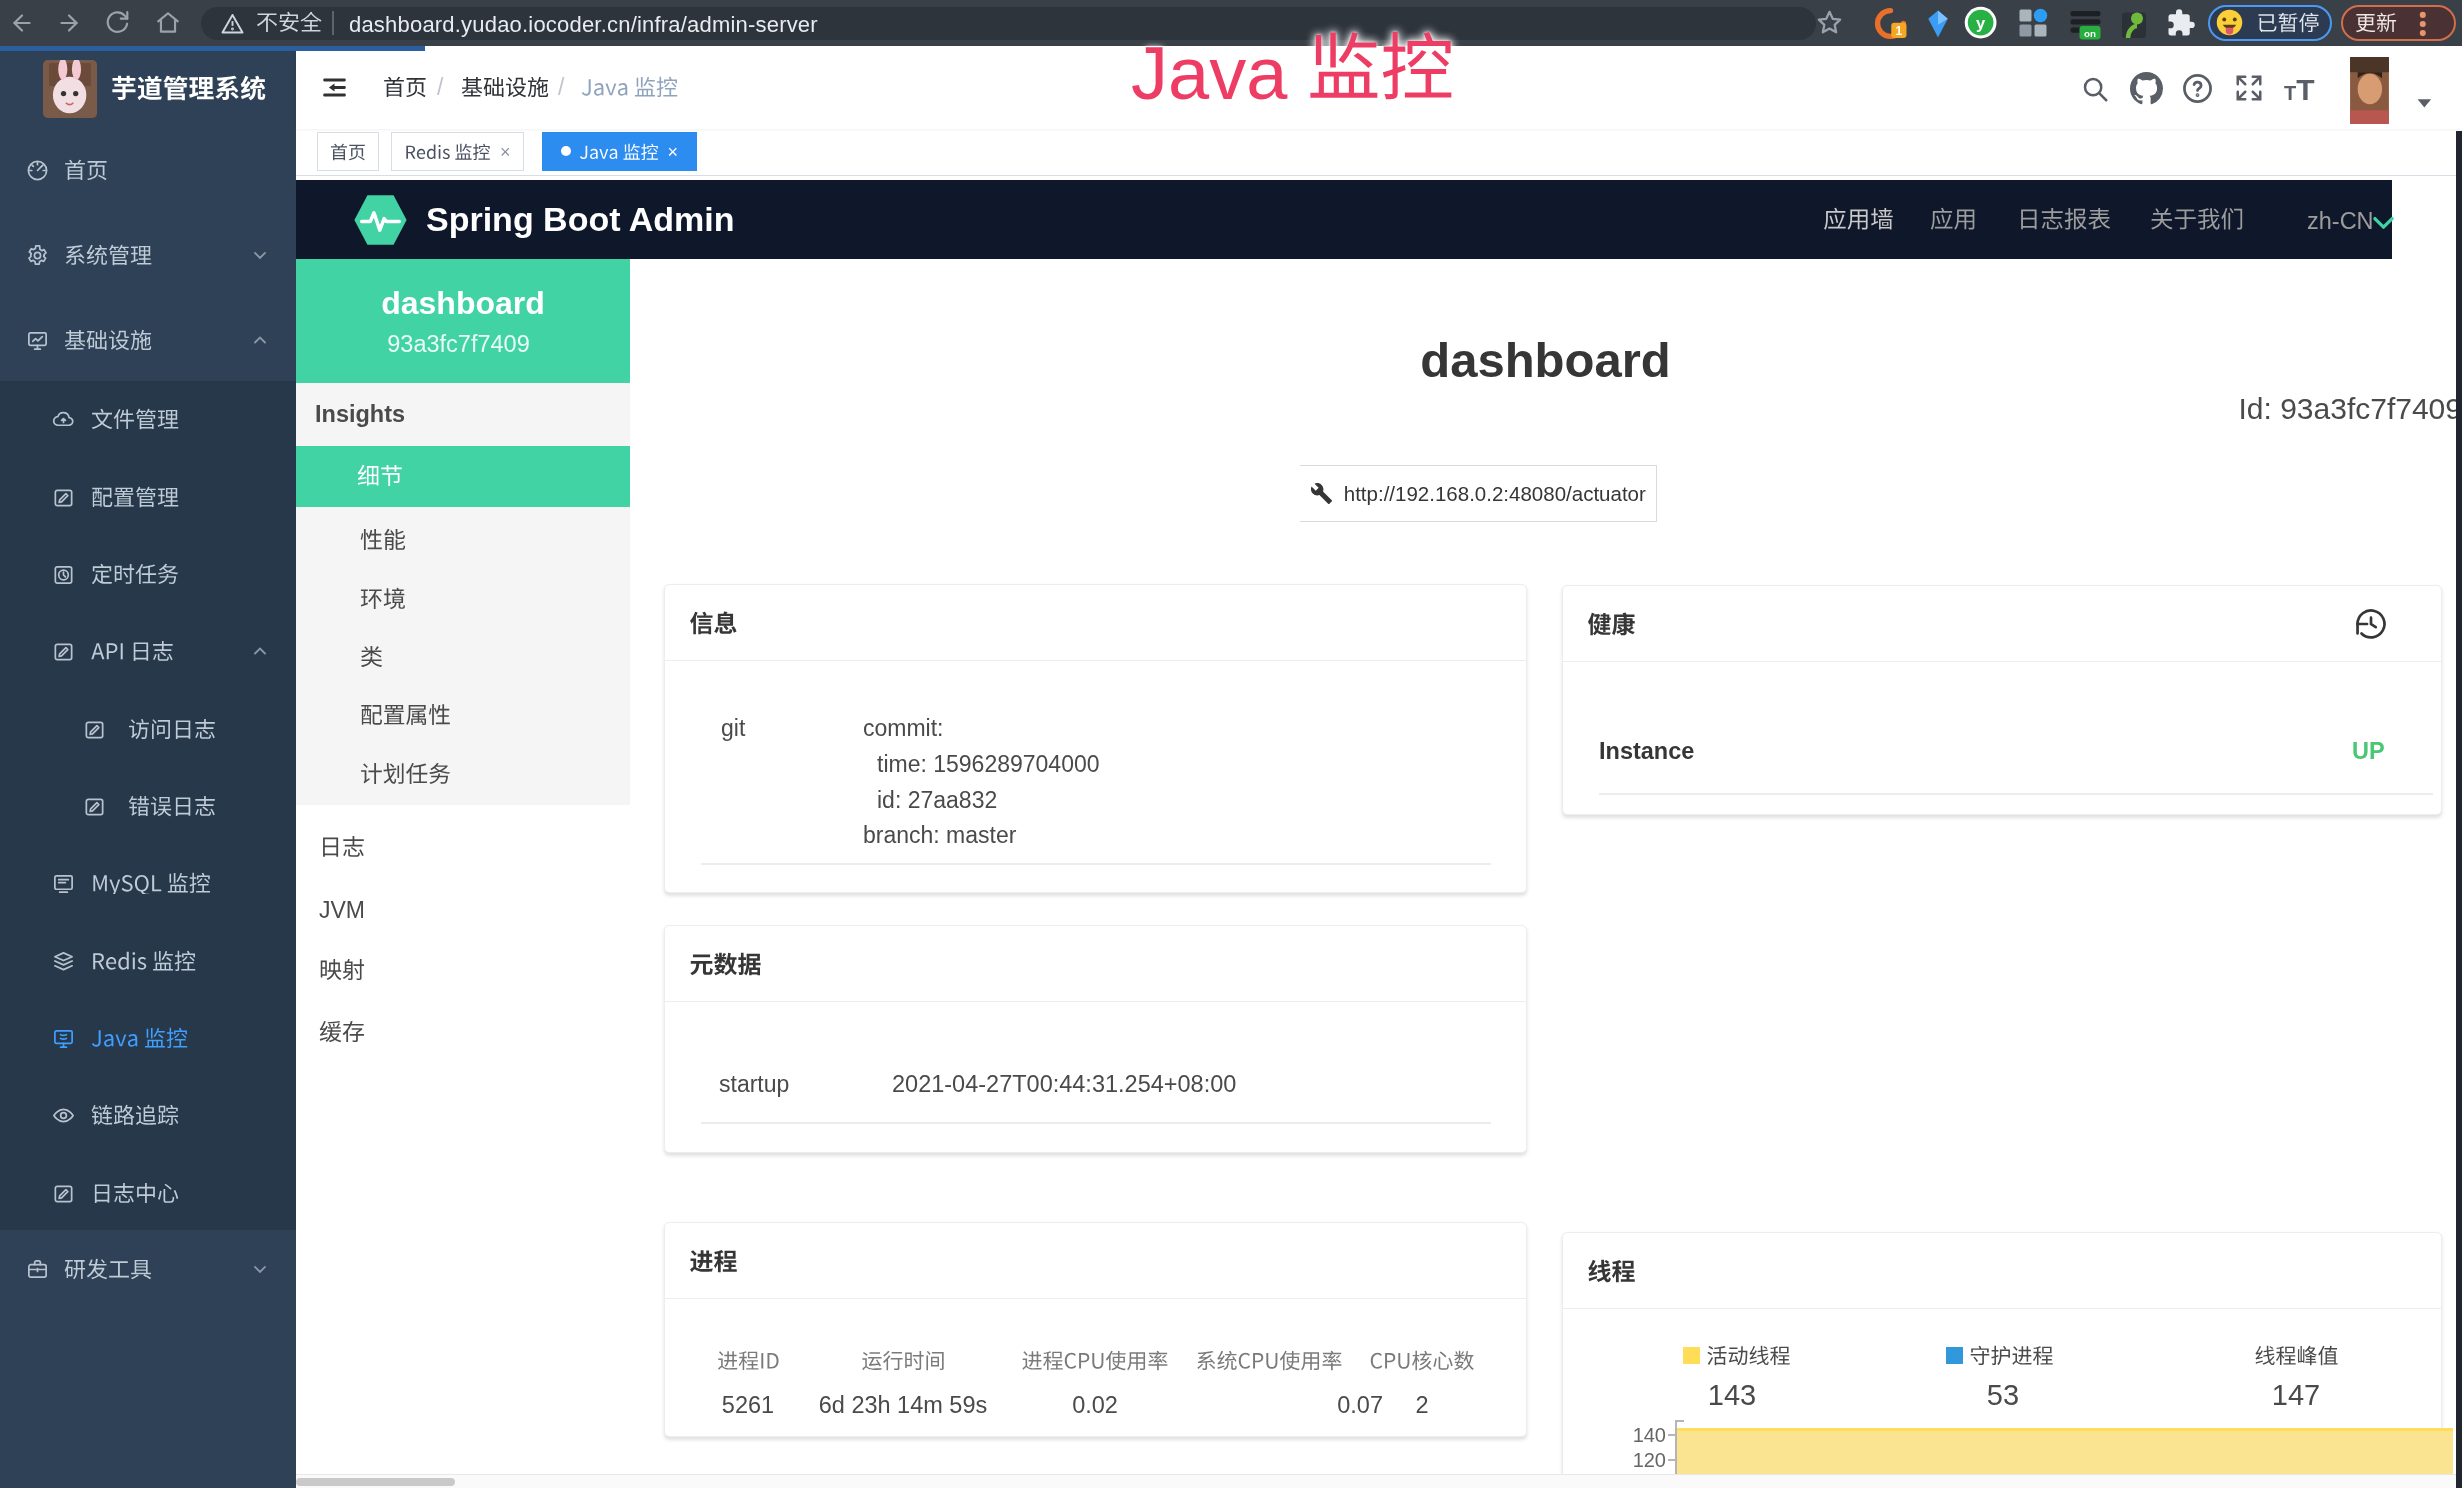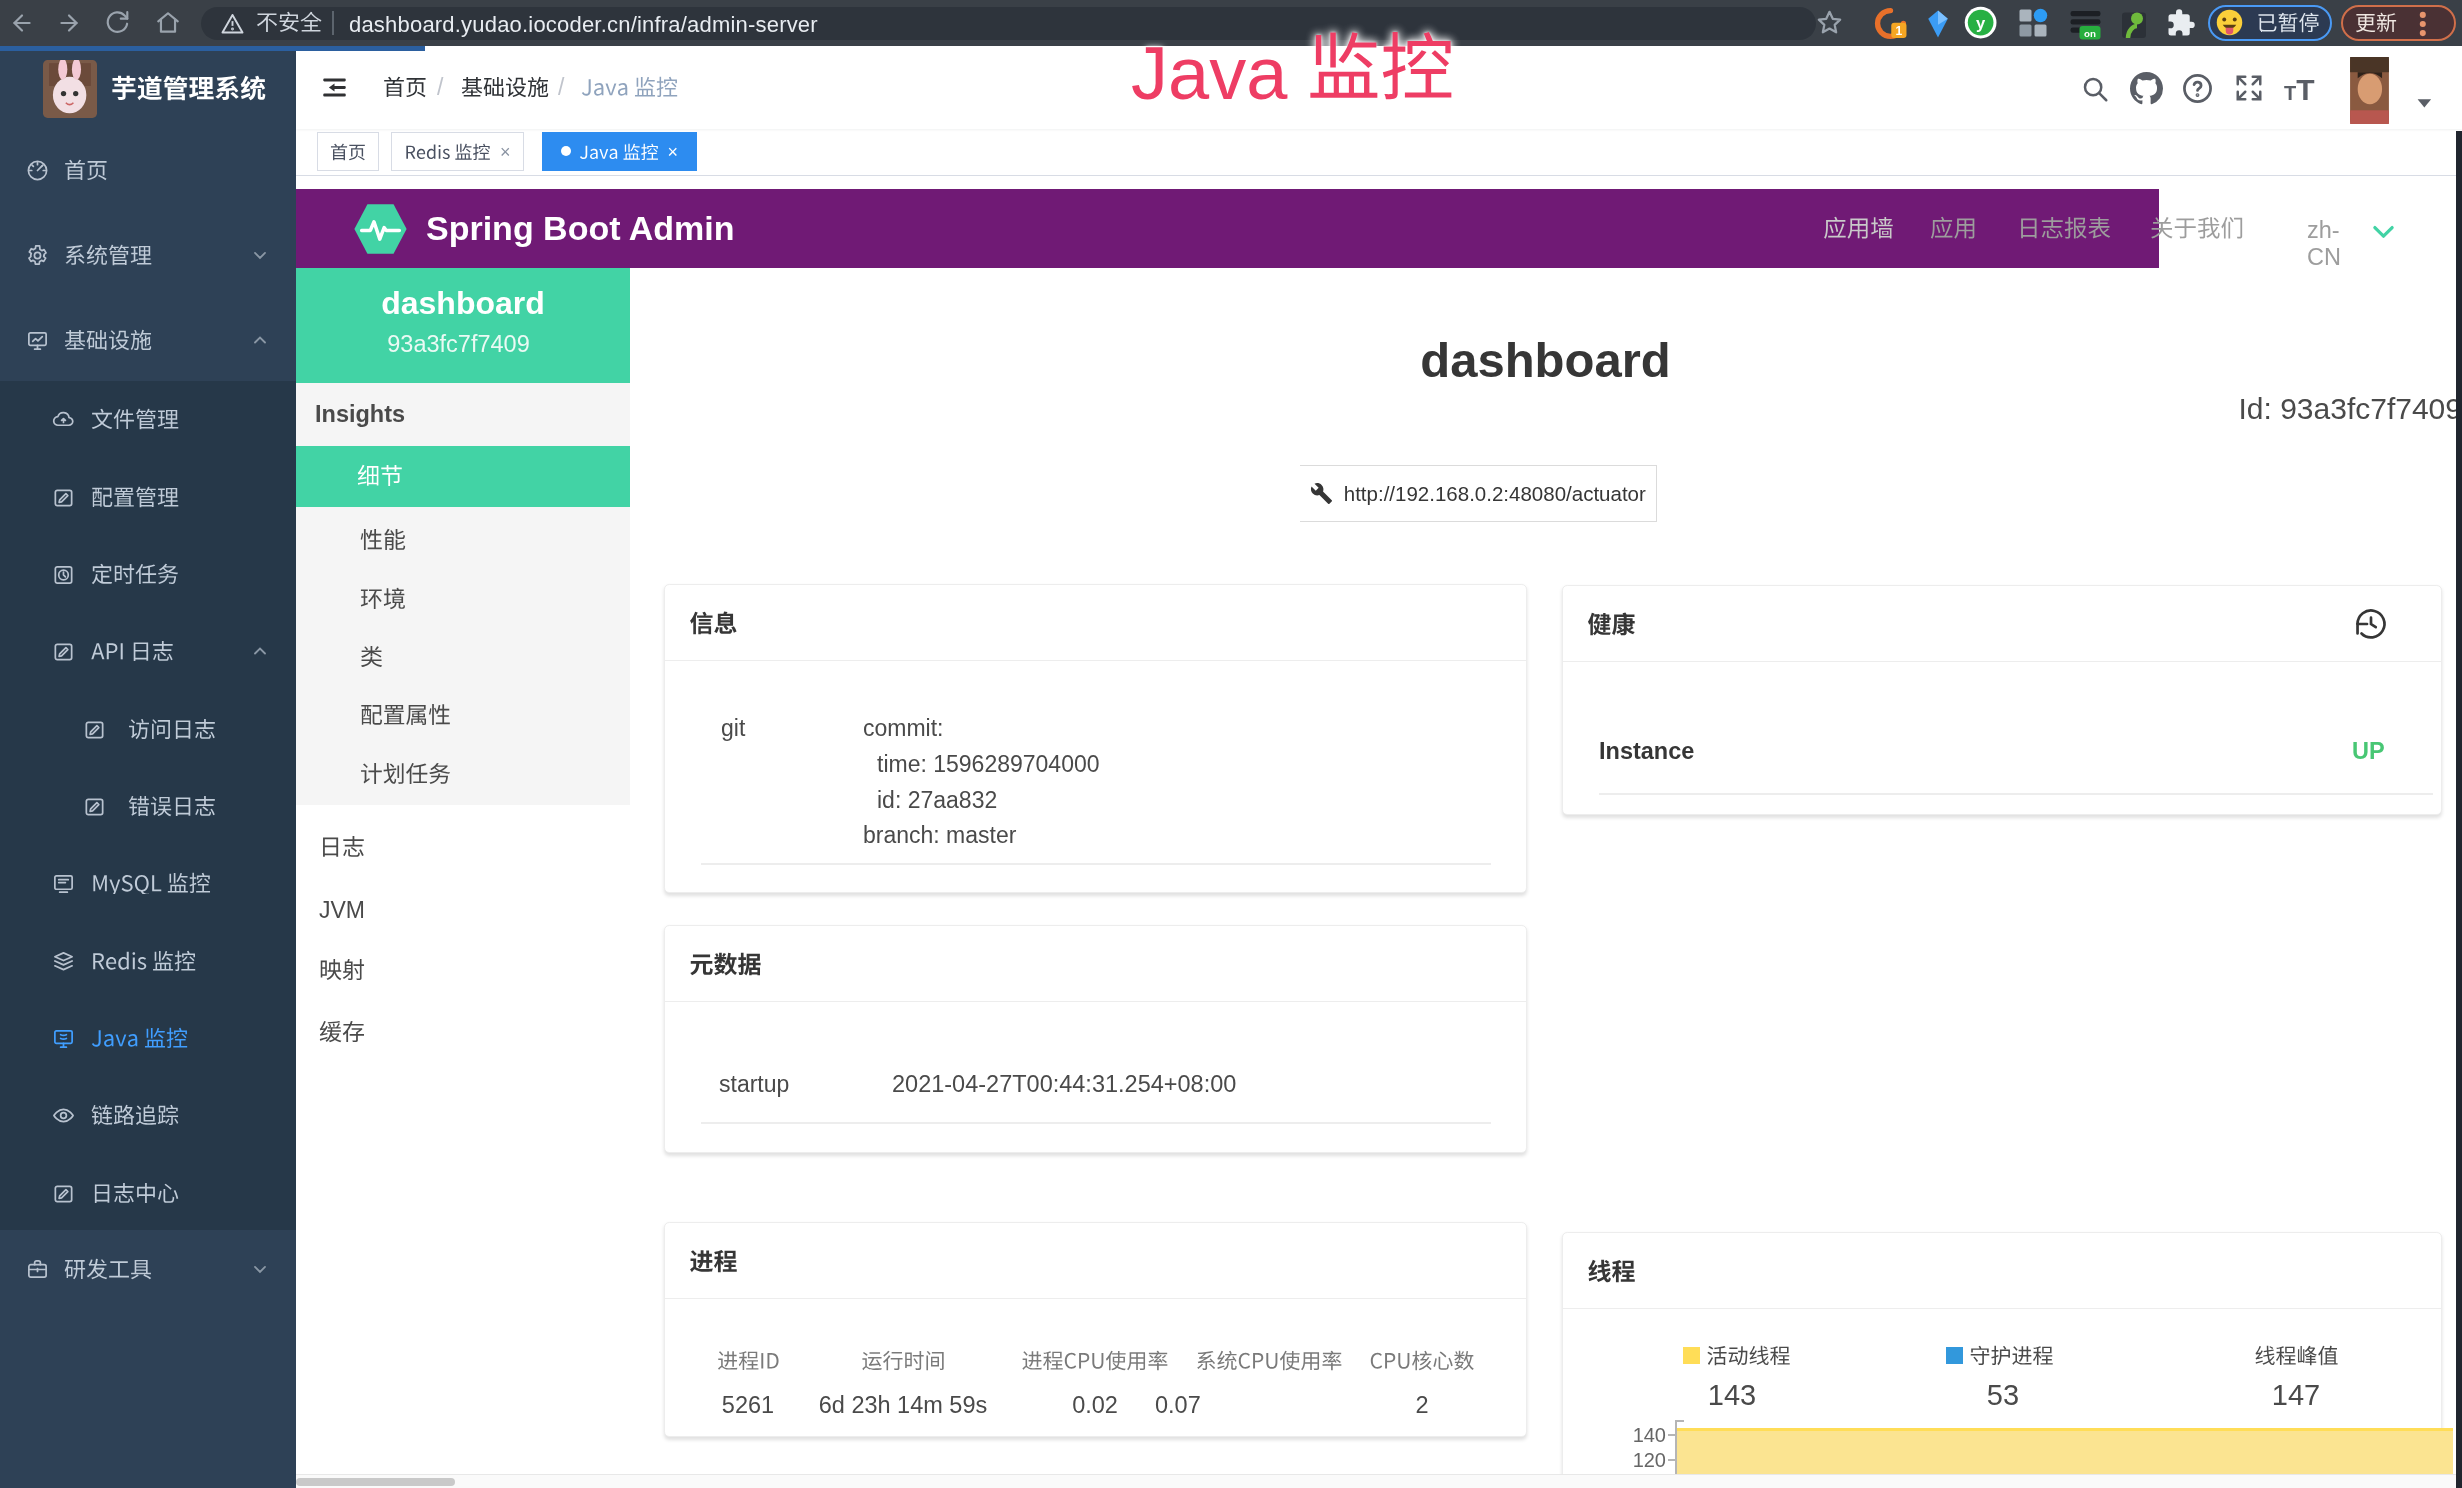--- a/index.html
+++ b/index.html
@@ -17,21 +17,21 @@
 .mi{position:absolute;left:0;width:296px;height:76px}
 
 .navbar{position:absolute;left:296px;top:46px;width:2167px;height:83px;background:#fff;box-shadow:0 0.8px 3px rgba(0,21,41,.08);z-index:20}
 .tagbar{position:absolute;left:296px;top:130px;width:2167px;height:46px;background:#fff;border-bottom:1.5px solid #d8dce5;z-index:19}
 .tag{position:absolute;top:1.5px;height:39px;border:1.5px solid #d8dce5;background:#fff;color:#495060;font-size:20px;line-height:36px;padding:0 12px;white-space:nowrap}
 .tag.active{background:#2d8cf0;border-color:#2d8cf0;color:#fff;padding:0 18px}
 .tag .dot{display:inline-block;width:10px;height:10px;border-radius:50%;background:#fff;margin-right:7.6px;position:relative;top:-1.5px}
 .tag .x{display:inline-block;margin-left:9px;font-size:18px;color:#8a93a2}
 .tag.active .x{color:#fff}
 
-.sbahead{position:absolute;left:296px;top:189px;width:1863px;height:79px;background:#701a75;z-index:15}
+.sbahead{position:absolute;left:296px;top:180px;width:2096px;height:79px;background:#0f172a;z-index:15}
 .sbahead .brand{position:absolute;left:130px;top:0;height:79px;line-height:79px;color:#fff;font-size:34px;font-weight:bold;white-space:nowrap}
 
 .sbaside{position:absolute;left:296px;top:259px;width:334px;height:1230px;background:#fff;z-index:5}
 .sgreen{position:absolute;left:0;top:0;width:334px;height:124px;background:#42d3a5;text-align:center;color:#fff}
 
 .content{position:absolute;left:629px;top:259px;width:1833px;height:1230px;background:#fff;z-index:4}
 .card{position:absolute;background:#fff;border-radius:5.3px;border:0.8px solid #ededed;box-shadow:0 2.3px 3.8px rgba(10,10,10,.12)}
 .chead{position:absolute;left:0;top:0;right:0;height:76px;border-bottom:1.5px solid #ededed}
 .ctitle{position:absolute;left:24px;top:0;height:76px;display:flex;align-items:center}
 .btnrow .btn{position:absolute;top:0;height:57px;border:1.5px solid #dbdbdb;background:#fff;color:#363636;font-size:20.5px;display:flex;align-items:center;justify-content:center;white-space:nowrap}
@@ -613,21 +613,21 @@
       <div class="abs" style="left:490px;top:127px;width:228px;text-align:center"><svg width="148" height="21" viewBox="0 -880 6992 1000" fill="#7a7a7a">
           <path d="M286 -224C233 -152 150 -78 70 -30C90 -19 121 6 136 20C212 -34 301 -116 361 -197ZM636 -190C719 -126 822 -34 872 22L936 -23C882 -80 779 -168 695 -229ZM664 -444C690 -420 718 -392 745 -363L305 -334C455 -408 608 -500 756 -612L698 -660C648 -619 593 -580 540 -543L295 -531C367 -582 440 -646 507 -716C637 -729 760 -747 855 -770L803 -833C641 -792 350 -765 107 -753C115 -736 124 -706 126 -688C214 -692 308 -698 401 -706C336 -638 262 -578 236 -561C206 -539 182 -524 162 -521C170 -502 181 -469 183 -454C204 -462 235 -466 438 -478C353 -425 280 -385 245 -369C183 -338 138 -319 106 -315C115 -295 126 -260 129 -245C157 -256 196 -261 471 -282V-20C471 -9 468 -5 451 -4C435 -3 380 -3 320 -6C332 15 345 47 349 69C422 69 472 68 505 56C539 44 547 23 547 -19V-288L796 -306C825 -273 849 -242 866 -216L926 -252C885 -313 799 -405 722 -474Z"></path>
           <path transform="translate(1000,0)" d="M698 -352V-36C698 38 715 60 785 60C799 60 859 60 873 60C935 60 953 22 958 -114C939 -119 909 -131 894 -145C891 -24 887 -6 865 -6C853 -6 806 -6 797 -6C775 -6 772 -9 772 -36V-352ZM510 -350C504 -152 481 -45 317 16C334 30 355 58 364 77C545 3 576 -126 584 -350ZM42 -53 59 21C149 -8 267 -45 379 -82L367 -147C246 -111 123 -74 42 -53ZM595 -824C614 -783 639 -729 649 -695H407V-627H587C542 -565 473 -473 450 -451C431 -433 406 -426 387 -421C395 -405 409 -367 412 -348C440 -360 482 -365 845 -399C861 -372 876 -346 886 -326L949 -361C919 -419 854 -513 800 -583L741 -553C763 -524 786 -491 807 -458L532 -435C577 -490 634 -568 676 -627H948V-695H660L724 -715C712 -747 687 -802 664 -842ZM60 -423C75 -430 98 -435 218 -452C175 -389 136 -340 118 -321C86 -284 63 -259 41 -255C50 -235 62 -198 66 -182C87 -195 121 -206 369 -260C367 -276 366 -305 368 -326L179 -289C255 -377 330 -484 393 -592L326 -632C307 -595 286 -557 263 -522L140 -509C202 -595 264 -704 310 -809L234 -844C190 -723 116 -594 92 -561C70 -527 51 -504 33 -500C43 -479 55 -439 60 -423Z"></path>
           <path transform="translate(2000,0)" d="M377 13C472 13 544 -25 602 -92L551 -151C504 -99 451 -68 381 -68C241 -68 153 -184 153 -369C153 -552 246 -665 384 -665C447 -665 495 -637 534 -596L584 -656C542 -703 472 -746 383 -746C197 -746 58 -603 58 -366C58 -128 194 13 377 13Z"></path>
           <path transform="translate(2638,0)" d="M101 0H193V-292H314C475 -292 584 -363 584 -518C584 -678 474 -733 310 -733H101ZM193 -367V-658H298C427 -658 492 -625 492 -518C492 -413 431 -367 302 -367Z"></path>
           <path transform="translate(3271,0)" d="M361 13C510 13 624 -67 624 -302V-733H535V-300C535 -124 458 -68 361 -68C265 -68 190 -124 190 -300V-733H98V-302C98 -67 211 13 361 13Z"></path>
           <path transform="translate(3992,0)" d="M599 -836V-729H321V-660H599V-562H350V-285H594C587 -230 572 -178 540 -131C487 -168 444 -213 413 -265L350 -244C387 -180 436 -126 495 -81C449 -39 381 -4 284 21C300 37 321 66 330 83C434 52 506 10 557 -39C658 22 784 62 927 82C937 60 956 31 972 14C828 -2 702 -37 601 -92C641 -151 659 -216 667 -285H929V-562H672V-660H962V-729H672V-836ZM420 -499H599V-394L598 -349H420ZM672 -499H857V-349H671L672 -394ZM278 -842C219 -690 122 -542 21 -446C34 -428 55 -389 63 -372C101 -410 138 -454 173 -503V84H245V-612C284 -679 320 -749 348 -820Z"></path>
           <path transform="translate(4992,0)" d="M153 -770V-407C153 -266 143 -89 32 36C49 45 79 70 90 85C167 0 201 -115 216 -227H467V71H543V-227H813V-22C813 -4 806 2 786 3C767 4 699 5 629 2C639 22 651 55 655 74C749 75 807 74 841 62C875 50 887 27 887 -22V-770ZM227 -698H467V-537H227ZM813 -698V-537H543V-698ZM227 -466H467V-298H223C226 -336 227 -373 227 -407ZM813 -466V-298H543V-466Z"></path>
           <path transform="translate(5992,0)" d="M829 -643C794 -603 732 -548 687 -515L742 -478C788 -510 846 -558 892 -605ZM56 -337 94 -277C160 -309 242 -353 319 -394L304 -451C213 -407 118 -363 56 -337ZM85 -599C139 -565 205 -515 236 -481L290 -527C256 -561 190 -609 136 -640ZM677 -408C746 -366 832 -306 874 -266L930 -311C886 -351 797 -410 730 -448ZM51 -202V-132H460V80H540V-132H950V-202H540V-284H460V-202ZM435 -828C450 -805 468 -776 481 -750H71V-681H438C408 -633 374 -592 361 -579C346 -561 331 -550 317 -547C324 -530 334 -498 338 -483C353 -489 375 -494 490 -503C442 -454 399 -415 379 -399C345 -371 319 -352 297 -349C305 -330 315 -297 318 -284C339 -293 374 -298 636 -324C648 -304 658 -286 664 -270L724 -297C703 -343 652 -415 607 -466L551 -443C568 -424 585 -401 600 -379L423 -364C511 -434 599 -522 679 -615L618 -650C597 -622 573 -594 550 -567L421 -560C454 -595 487 -637 516 -681H941V-750H569C555 -779 531 -818 508 -847Z"></path>
         </svg></div>
-      <div class="abs" style="left:490px;top:169px;width:228px;text-align:left;font-size:23.5px;color:#4a4a4a">0.07</div>
+      <div class="abs" style="left:490px;top:169px;width:228px;text-align:right;font-size:23.5px;color:#4a4a4a">0.07</div>
       <div class="abs" style="left:643px;top:127px;width:228px;text-align:center"><svg width="106" height="21" viewBox="0 -880 4992 1000" fill="#7a7a7a">
           <path d="M377 13C472 13 544 -25 602 -92L551 -151C504 -99 451 -68 381 -68C241 -68 153 -184 153 -369C153 -552 246 -665 384 -665C447 -665 495 -637 534 -596L584 -656C542 -703 472 -746 383 -746C197 -746 58 -603 58 -366C58 -128 194 13 377 13Z"></path>
           <path transform="translate(638,0)" d="M101 0H193V-292H314C475 -292 584 -363 584 -518C584 -678 474 -733 310 -733H101ZM193 -367V-658H298C427 -658 492 -625 492 -518C492 -413 431 -367 302 -367Z"></path>
           <path transform="translate(1271,0)" d="M361 13C510 13 624 -67 624 -302V-733H535V-300C535 -124 458 -68 361 -68C265 -68 190 -124 190 -300V-733H98V-302C98 -67 211 13 361 13Z"></path>
           <path transform="translate(1992,0)" d="M858 -370C772 -201 580 -56 348 19C362 34 383 63 392 81C517 37 630 -24 724 -99C791 -44 867 25 906 70L963 19C923 -26 845 -92 777 -145C841 -204 895 -270 936 -342ZM613 -822C634 -785 653 -739 663 -703H401V-634H592C558 -576 502 -485 482 -464C466 -447 438 -440 417 -436C424 -419 436 -382 439 -364C458 -371 487 -377 667 -389C592 -313 499 -246 398 -200C412 -186 432 -159 441 -143C617 -228 770 -371 856 -525L785 -549C769 -517 748 -486 724 -455L555 -446C591 -501 639 -578 673 -634H957V-703H728L742 -708C734 -745 708 -802 683 -844ZM192 -840V-647H58V-577H188C157 -440 95 -281 33 -197C46 -179 65 -146 73 -124C116 -188 159 -290 192 -397V79H264V-445C291 -395 322 -336 336 -305L382 -358C364 -387 291 -501 264 -536V-577H377V-647H264V-840Z"></path>
           <path transform="translate(2992,0)" d="M295 -561V-65C295 34 327 62 435 62C458 62 612 62 637 62C750 62 773 6 784 -184C763 -190 731 -204 712 -218C705 -45 696 -9 634 -9C599 -9 468 -9 441 -9C384 -9 373 -18 373 -65V-561ZM135 -486C120 -367 87 -210 44 -108L120 -76C161 -184 192 -353 207 -472ZM761 -485C817 -367 872 -208 892 -105L966 -135C945 -238 889 -392 831 -512ZM342 -756C437 -689 555 -590 611 -527L665 -584C607 -647 487 -741 393 -805Z"></path>
           <path transform="translate(3992,0)" d="M443 -821C425 -782 393 -723 368 -688L417 -664C443 -697 477 -747 506 -793ZM88 -793C114 -751 141 -696 150 -661L207 -686C198 -722 171 -776 143 -815ZM410 -260C387 -208 355 -164 317 -126C279 -145 240 -164 203 -180C217 -204 233 -231 247 -260ZM110 -153C159 -134 214 -109 264 -83C200 -37 123 -5 41 14C54 28 70 54 77 72C169 47 254 8 326 -50C359 -30 389 -11 412 6L460 -43C437 -59 408 -77 375 -95C428 -152 470 -222 495 -309L454 -326L442 -323H278L300 -375L233 -387C226 -367 216 -345 206 -323H70V-260H175C154 -220 131 -183 110 -153ZM257 -841V-654H50V-592H234C186 -527 109 -465 39 -435C54 -421 71 -395 80 -378C141 -411 207 -467 257 -526V-404H327V-540C375 -505 436 -458 461 -435L503 -489C479 -506 391 -562 342 -592H531V-654H327V-841ZM629 -832C604 -656 559 -488 481 -383C497 -373 526 -349 538 -337C564 -374 586 -418 606 -467C628 -369 657 -278 694 -199C638 -104 560 -31 451 22C465 37 486 67 493 83C595 28 672 -41 731 -129C781 -44 843 24 921 71C933 52 955 26 972 12C888 -33 822 -106 771 -198C824 -301 858 -426 880 -576H948V-646H663C677 -702 689 -761 698 -821ZM809 -576C793 -461 769 -361 733 -276C695 -366 667 -468 648 -576Z"></path>
         </svg></div>
       <div class="abs" style="left:643px;top:169px;width:228px;text-align:center;font-size:23.5px;color:#4a4a4a">2</div>
     </div>

